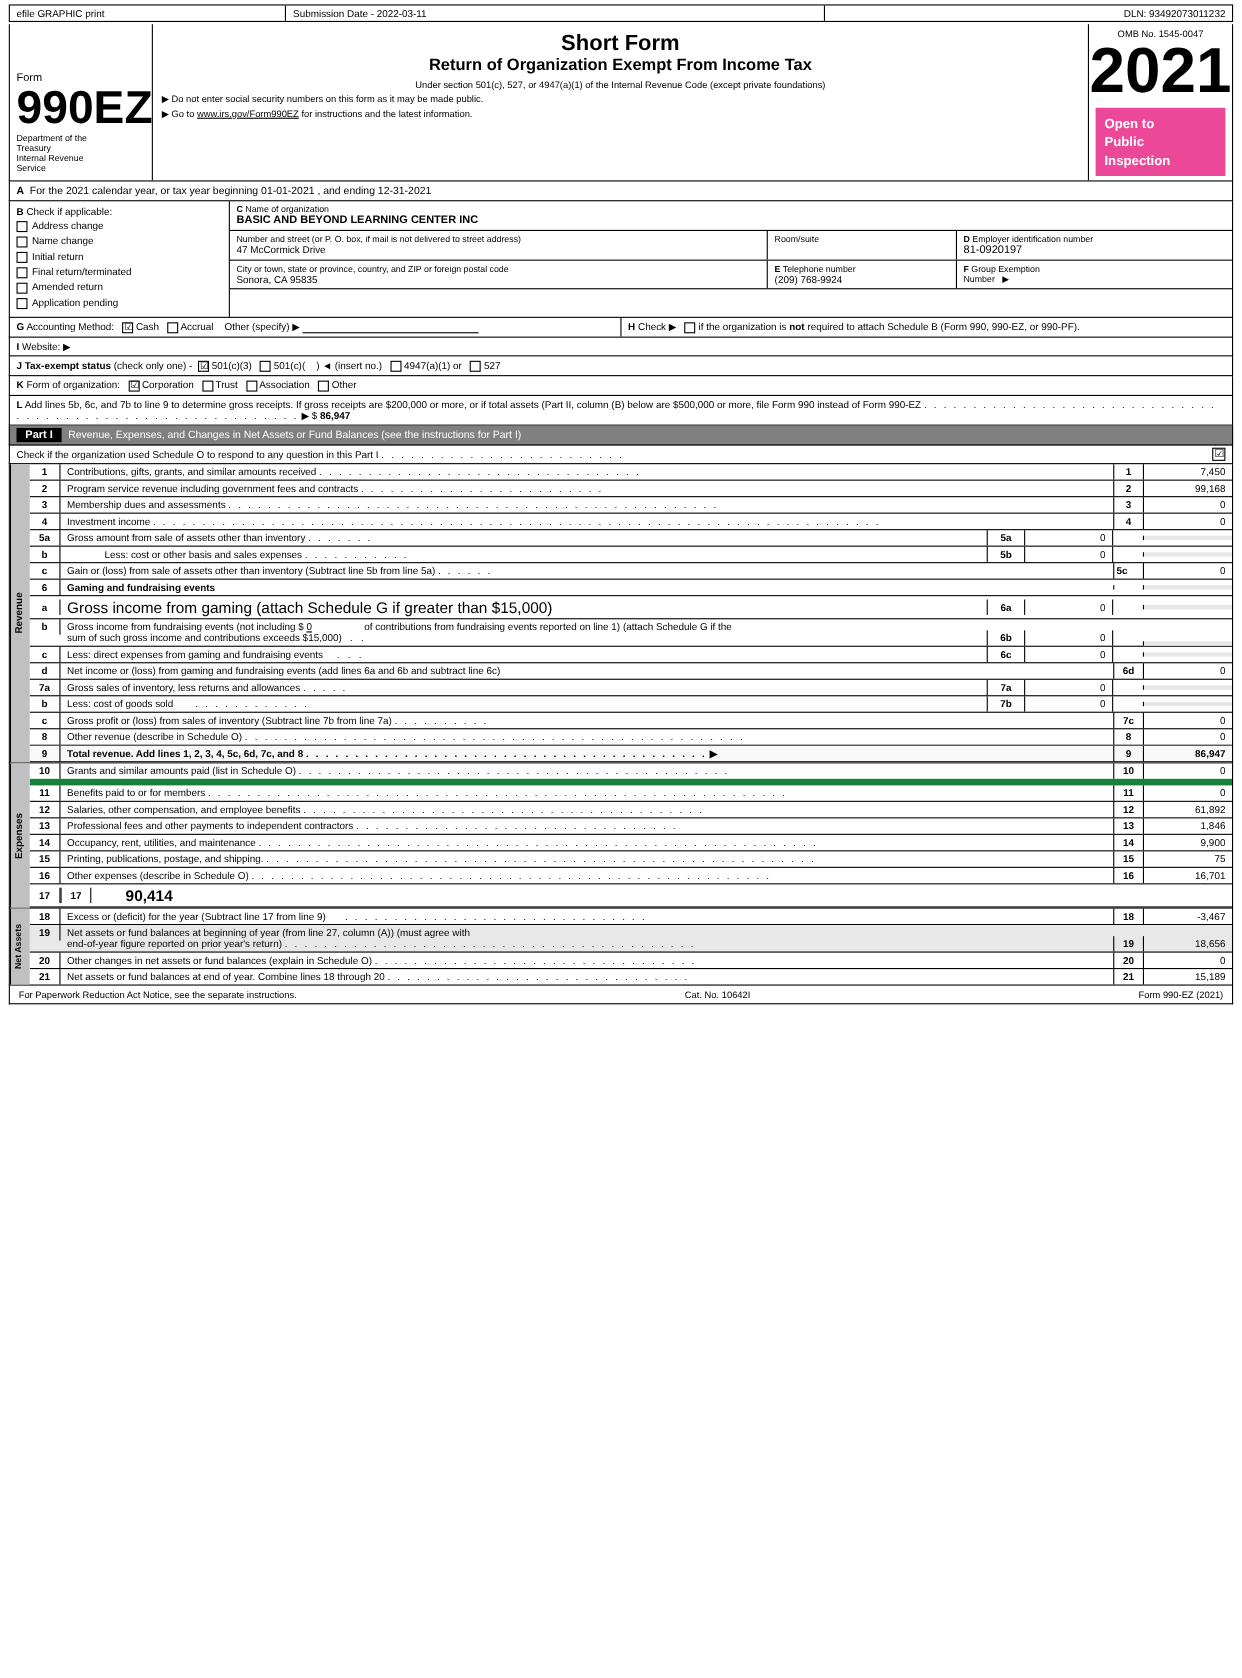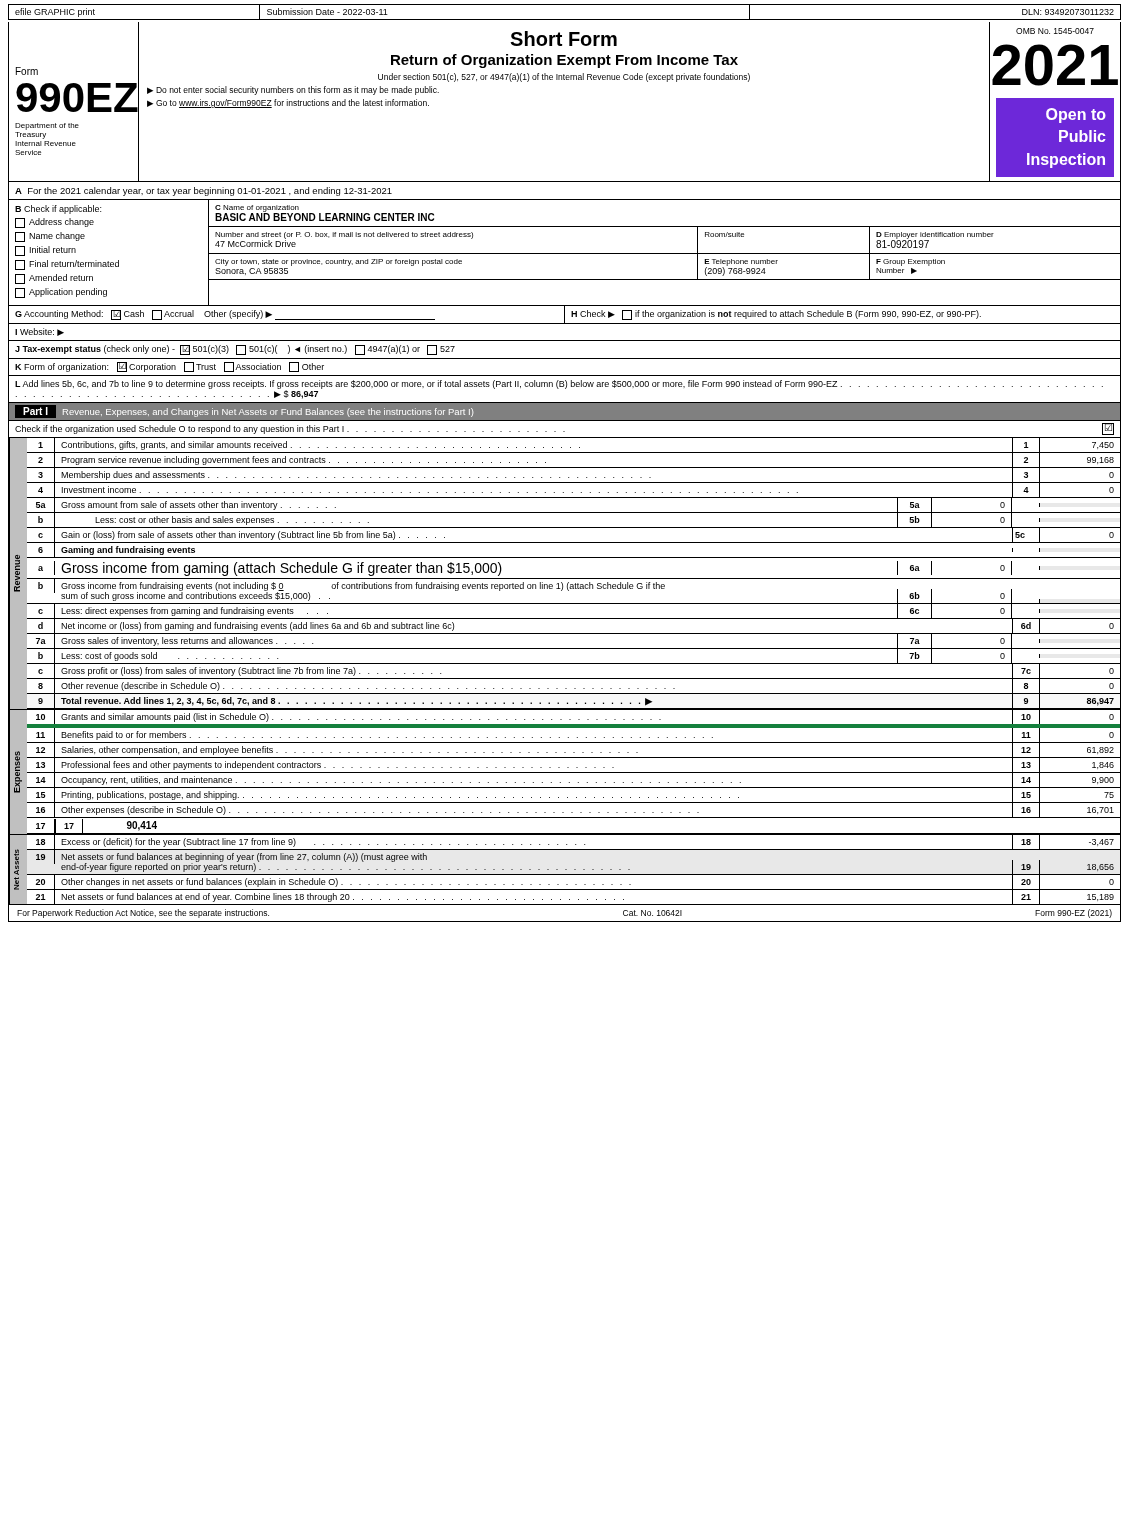--- a/index.html
+++ b/index.html
@@ -46,21 +46,21 @@
       <div style="font-size:8.5px; margin-top:4px;">Under section 501(c), 527, or 4947(a)(1) of the Internal Revenue Code (except private foundations)</div>
       <div style="font-size:8.5px; margin-top:3px; text-align:left;">▶ Do not enter social security numbers on this form as it may be made public.</div>
       <div style="font-size:8.5px; margin-top:3px; text-align:left;">
         <span>▶ Go to</span> <span style="text-decoration:underline;">www.irs.gov/Form990EZ</span> <span>for instructions and the latest information.</span>
       </div>
     </div>
 
     <div style="width:130px; padding:4px 6px; text-align:center; display:flex; flex-direction:column; align-items:center;">
       <div style="font-size:8.5px;">OMB No. 1545-0047</div>
       <div style="font-size:58px; font-weight:bold; line-height:1;">2021</div>
-      <div style="background:#6d28d9; color:white; text-align:right; padding:6px 8px; font-size:16px; font-weight:bold; line-height:1.4; margin-top:4px; width:100%;">Open to<br>Public<br>Inspection</div>
+      <div style="background:#ec4899; color:white; text-align:left; padding:6px 8px; font-size:12px; font-weight:bold; line-height:1.4; margin-top:4px; width:100%;">Open to<br>Public<br>Inspection</div>
     </div>
   </div>
 
   <div style="border:1px solid black; border-top:none; padding:3px 6px; font-size:9.5px;">
     <span style="font-weight:bold;">A</span>&nbsp; <span>For the 2021 calendar year, or tax year beginning 01-01-2021 , and ending 12-31-2021</span>
   </div>
 
   <div style="display:flex; border:1px solid black; border-top:none;">
 
     <div style="width:200px; border-right:1px solid black; padding:4px 6px; font-size:9px;">
@@ -329,21 +329,21 @@
         <div style="width:28px; text-align:center; font-weight:bold; border-left:1px solid black; border-right:1px solid black; padding:2px; font-size:9px;">9</div>
         <div style="width:80px; text-align:right; padding:2px 6px; font-size:9px; font-weight:bold;">86,947</div>
       </div>
     </div>
   </div>
 
   <div style="display:flex; border:1px solid black; border-top:none;">
     <div style="writing-mode:vertical-rl; transform:rotate(180deg); background:#c0c0c0; text-align:center; font-weight:bold; font-size:9px; padding:4px 2px; min-width:18px; border-right:1px solid black;">Expenses</div>
     <div style="flex:1;">
 
-      <div style="display:flex; border-bottom:4px solid #15803d; align-items:center;">
+      <div style="display:flex; border-bottom:6px solid #15803d; align-items:center;">
         <div style="width:28px; text-align:center; font-weight:bold; padding:2px; border-right:1px solid black; font-size:9px;">10</div>
         <div style="flex:1; padding:2px 6px; font-size:9px;">Grants and similar amounts paid (list in Schedule O) <span style="letter-spacing:2px;">. . . . . . . . . . . . . . . . . . . . . . . . . . . . . . . . . . . . . . . . . . . .</span></div>
         <div style="width:28px; text-align:center; font-weight:bold; border-left:1px solid black; border-right:1px solid black; padding:2px; font-size:9px;">10</div>
         <div style="width:80px; text-align:right; padding:2px 6px; font-size:9px;">0</div>
       </div>
 
       <div style="display:flex; border-bottom:1px solid black; align-items:center;">
         <div style="width:28px; text-align:center; font-weight:bold; padding:2px; border-right:1px solid black; font-size:9px;">11</div>
         <div style="flex:1; padding:2px 6px; font-size:9px;">Benefits paid to or for members <span style="letter-spacing:2px;">. . . . . . . . . . . . . . . . . . . . . . . . . . . . . . . . . . . . . . . . . . . . . . . . . . . . . . . . . . .</span></div>
         <div style="width:28px; text-align:center; font-weight:bold; border-left:1px solid black; border-right:1px solid black; padding:2px; font-size:9px;">11</div>
@@ -381,21 +381,21 @@
       <div style="display:flex; border-bottom:1px solid black; align-items:center;">
         <div style="width:28px; text-align:center; font-weight:bold; padding:2px; border-right:1px solid black; font-size:9px;">16</div>
         <div style="flex:1; padding:2px 6px; font-size:9px;">Other expenses (describe in Schedule O) <span style="letter-spacing:2px;">. . . . . . . . . . . . . . . . . . . . . . . . . . . . . . . . . . . . . . . . . . . . . . . . . . . . .</span></div>
         <div style="width:28px; text-align:center; font-weight:bold; border-left:1px solid black; border-right:1px solid black; padding:2px; font-size:9px;">16</div>
         <div style="width:80px; text-align:right; padding:2px 6px; font-size:9px;">16,701</div>
       </div>
 
       <div style="display:flex; align-items:center; border-bottom:1px solid black;">
         <div style="width:28px; text-align:center; font-weight:bold; padding:2px; border-right:1px solid black; font-size:9px;">17</div>
         <div style="width:28px; text-align:center; font-weight:bold; border-left:1px solid black; border-right:1px solid black; padding:2px; font-size:9px;">17</div>
-        <div style="width:80px; text-align:right; padding:2px 6px; font-size:10px; font-weight:bold;">90,414</div>
+        <div style="width:80px; text-align:right; padding:2px 6px; font-size:14px; font-weight:bold;">90,414</div>
       </div>
     </div>
   </div>
 
   <div style="display:flex; border:1px solid black; border-top:none;">
     <div style="writing-mode:vertical-rl; transform:rotate(180deg); background:#c0c0c0; text-align:center; font-weight:bold; font-size:8px; padding:4px 2px; min-width:18px; border-right:1px solid black;">Net Assets</div>
     <div style="flex:1;">
 
       <div style="display:flex; border-bottom:1px solid black; align-items:center;">
         <div style="width:28px; text-align:center; font-weight:bold; padding:2px; border-right:1px solid black; font-size:9px;">18</div>

